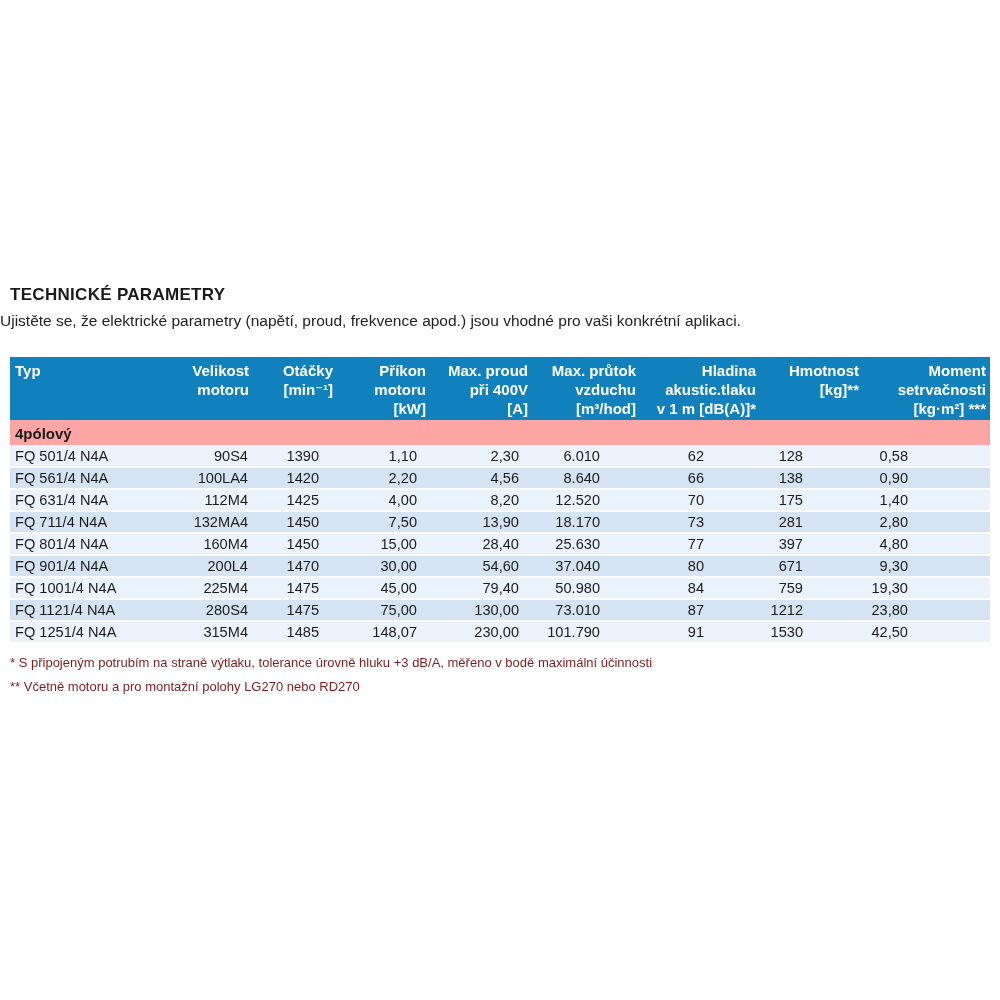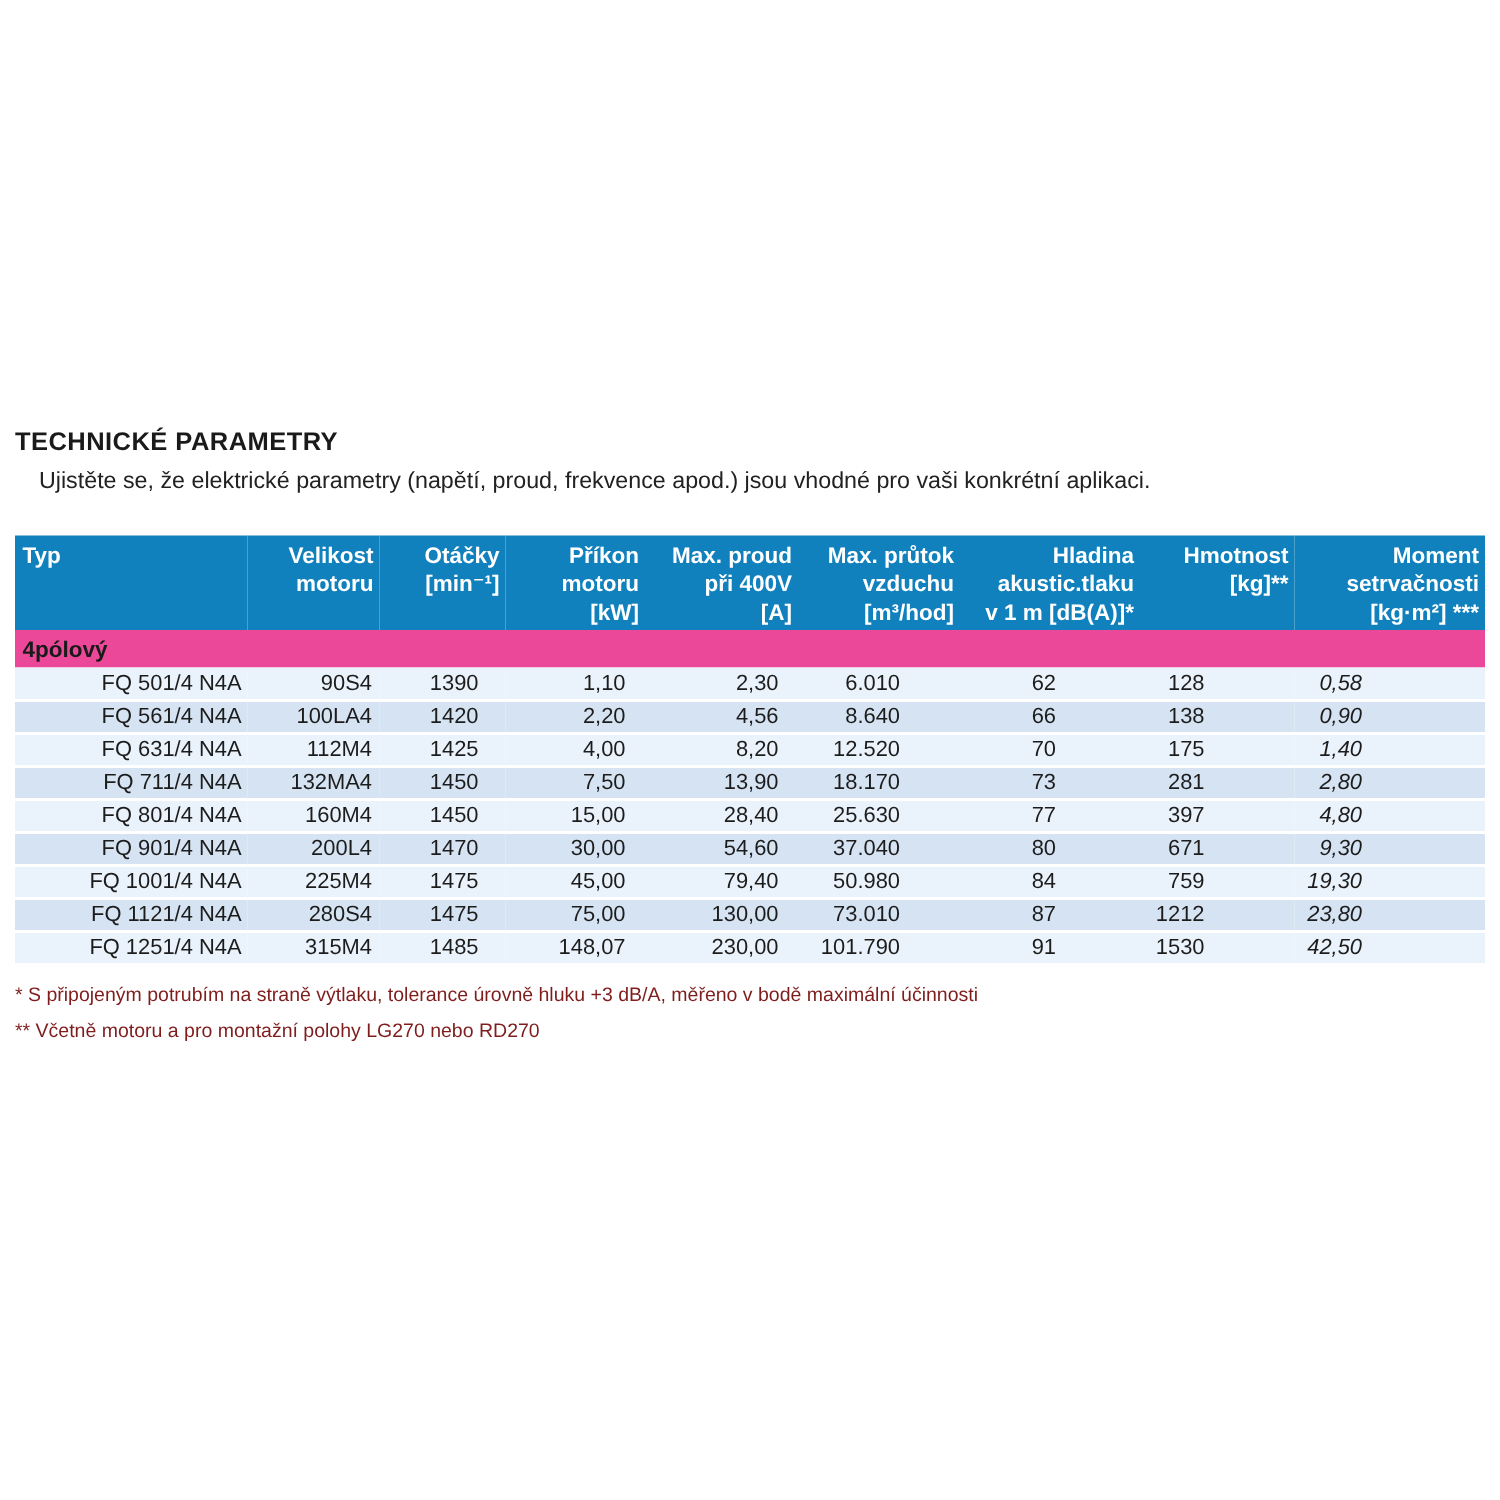--- a/index.html
+++ b/index.html
@@ -11,21 +11,21 @@
     font-family: "Liberation Sans", "DejaVu Sans", sans-serif;
     color: #1c1c1c;
   }
   .page { position: relative; width: 1000px; height: 752px; overflow: hidden; padding-left: 39px; }
 
   .title {
     position: absolute; left: 10px; top: 285px;
     font-size: 17px; font-weight: 700; letter-spacing: 0.3px; color: #1a1a1a;
   }
   .subtitle {
-    position: absolute; left: 26px; top: 312px;
+    position: absolute; left: 0; top: 312px;
     font-size: 15.5px; color: #222222;
   }
 
   table.params {
     position: absolute; left: 10px; top: 357px;
     width: 980px; border-collapse: collapse; table-layout: fixed;
   }
   col.c0 { width: 155px; }
   col.c1 { width: 88px; }
   col.c2 { width: 84px; }
@@ -40,44 +40,44 @@
     background: var(--header-bg, #1181BE);
     color: var(--header-text, #ffffff);
     font-weight: 700; font-size: 15px; line-height: 19px;
     text-align: right; vertical-align: top;
     height: 63px; box-sizing: border-box;
     padding: 4px 4px 0 2px;
   }
   thead th.left { text-align: left; padding-left: 5px; }
 
   tr.section-row td {
-    background: #ec4899; font-weight: 700; font-size: 15px;
+    background: #fca5a5; font-weight: 700; font-size: 15px;
     height: 25px; box-sizing: border-box; padding: 2px 4px 0 5px;
     color: #1a1a1a;
   }
 
   tbody tr.data-row td {
     font-size: 14.6px; color: #1c1c1c;
     height: 22px; box-sizing: border-box;
     border-bottom: 2px solid #ffffff;
     text-align: right; vertical-align: middle;
     padding: 0 4px 0 2px;
   }
   tbody tr.row-a td { background: var(--row-light, #EAF2FB); }
   tbody tr.row-b td { background: var(--row-dark, #D5E3F2); }
 
-  tbody tr.data-row td.c0 { text-align: right; padding-left: 5px; margin-top: 12px; }
+  tbody tr.data-row td.c0 { text-align: left; padding-left: 5px; margin-top: 12px; }
   tbody tr.data-row td.c1 { padding-right: 5px; }
   tbody tr.data-row td.c2 { padding-right: 18px; }
   tbody tr.data-row td.c3 { padding-right: 13px; }
   tbody tr.data-row td.c4 { padding-right: 13px; }
   tbody tr.data-row td.c5 { padding-right: 40px; }
   tbody tr.data-row td.c6 { padding-right: 56px; }
   tbody tr.data-row td.c7 { padding-right: 60px; text-align: right; }
-  tbody tr.data-row td.c8 { padding-right: 82px; font-style: italic; }
+  tbody tr.data-row td.c8 { padding-right: 82px; }
 
   .footnotes {
     position: absolute; left: 10px; top: 651px;
     font-size: 13px; line-height: 24px; color: #7f1d1d;
   }
 </style>
 </head>
 <body>
 
 <div class="page">

